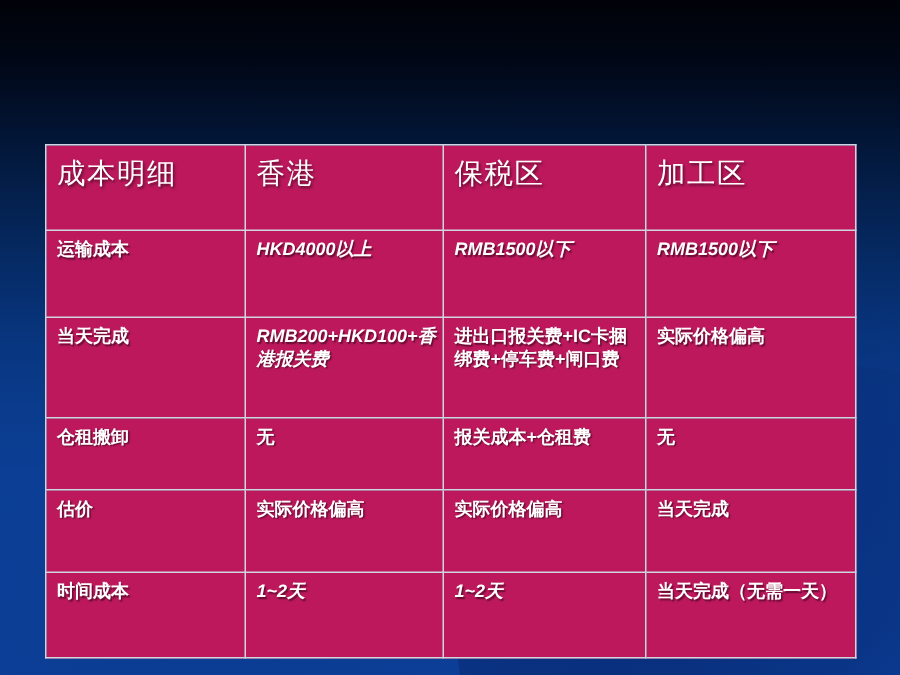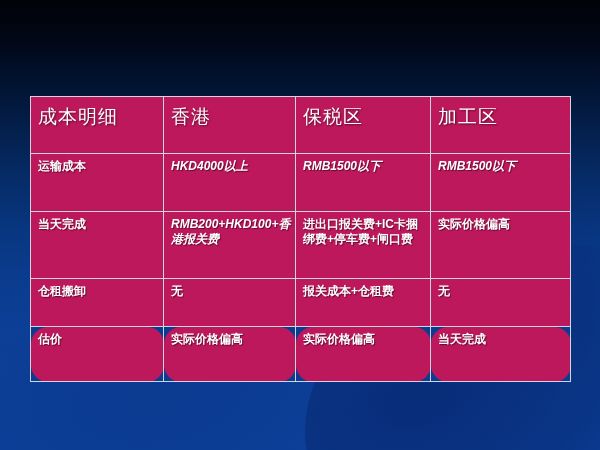--- a/index.html
+++ b/index.html
@@ -119,21 +119,21 @@
   }
   #cost-table tr.data-row td {
     font-size: 12px;
     line-height: 15px;
     font-weight: bold;
     text-shadow: 1px 1px 1px rgba(0,0,0,0.5);
   }
   #cost-table tr.r1 td { height: 48px; }
   #cost-table tr.r2 td { height: 57px; }
   #cost-table tr.r3 td { height: 38px; }
-  #cost-table tr.r4 td { height: 45px; border-radius: 17px; }
+  #cost-table tr.r4 td { height: 45px; }
   #cost-table tr.r5 td { height: 47px; }
 
   .col-label { width: 133px; }
   .col-hk    { width: 132px; }
   .col-bonded{ width: 135px; }
   .col-proc  { width: 140px; }
 
   
   .val-italic {
     font-style: italic;
@@ -187,16 +187,22 @@
         <td>无</td>
       </tr>
 
       <tr class="data-row r4">
         <td>估价</td>
         <td>实际价格偏高</td>
         <td>实际价格偏高</td>
         <td>当天完成</td>
       </tr>
 
+      <tr class="data-row r5">
+        <td>时间成本</td>
+        <td class="val-italic">1~2天</td>
+        <td class="val-italic">1~2天</td>
+        <td>当天完成（无需一天）</td>
+      </tr>
     </tbody>
   </table>
 
 </div>
 
 </body></html>

